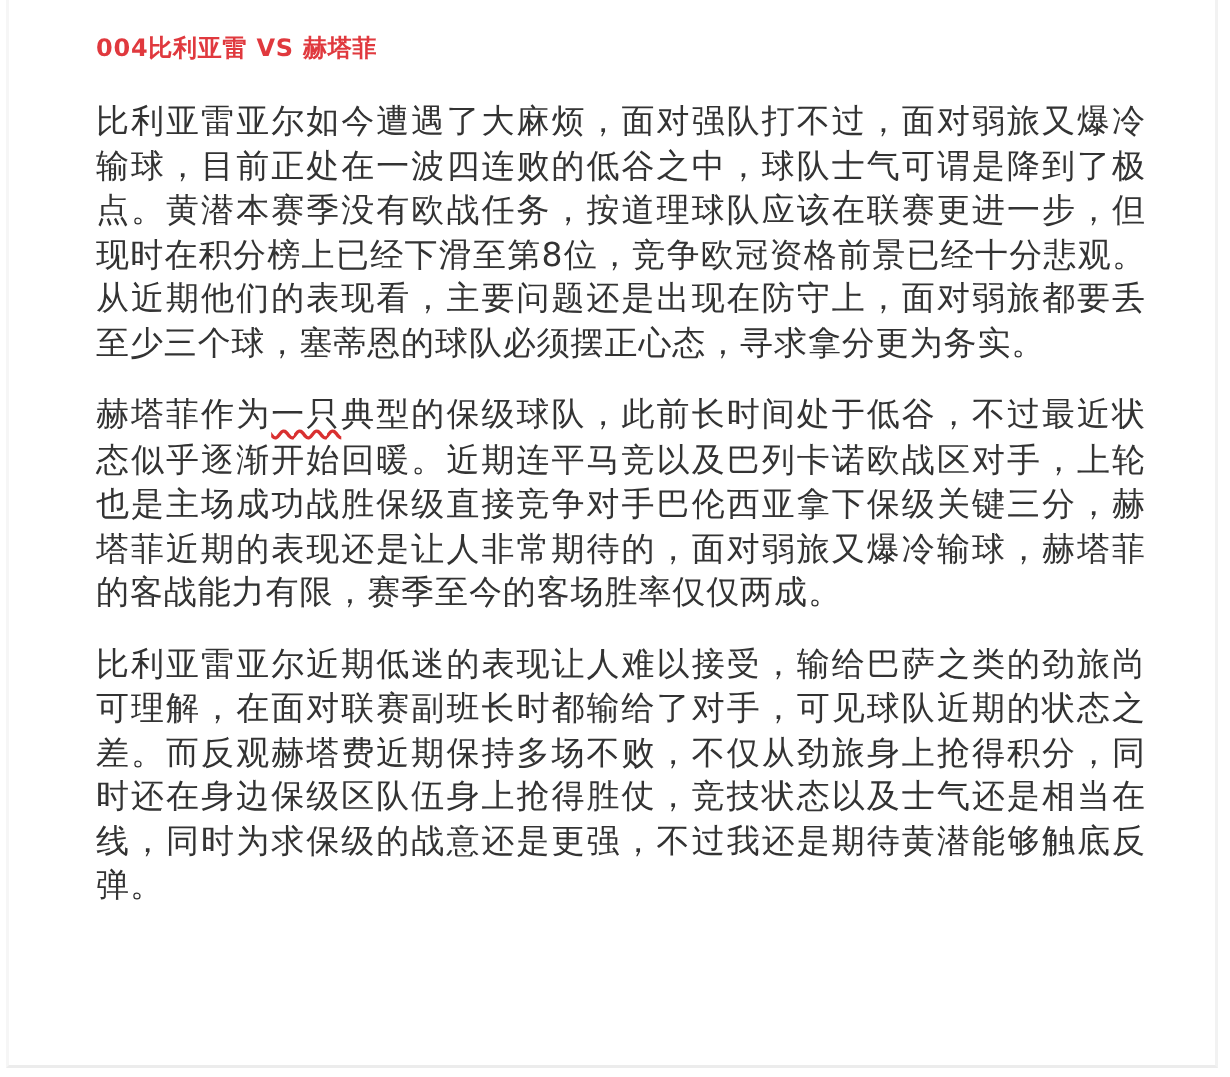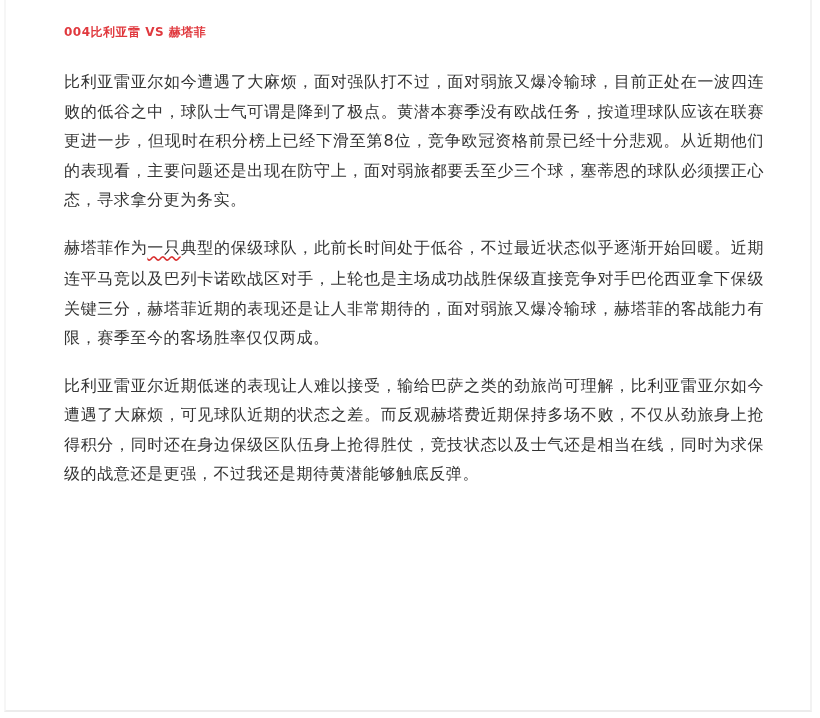--- a/index.html
+++ b/index.html
@@ -7,38 +7,38 @@
     .frame {
       position: absolute; left: 4px; top: 0; width: 808px; height: 712px;
       border-right: 2px solid #f2f2f2; border-bottom: 2px solid #ececec; border-left: 2px solid #f6f6f6;
       box-sizing: border-box;
     }
     .article {
       position: absolute; left: 64px; top: 18px; width: 700px;
       font-family: "DejaVu Sans", "Liberation Sans", sans-serif;
     }
     .meta {
-      color: #e0393e; font-weight: bold; font-size: 12px; line-height: 28px;
+      color: #e0393e; font-weight: bold; font-size: 16px; line-height: 28px;
       margin: 0 0 21px 0; letter-spacing: 0.5px;
     }
     .para {
-      color: #333333; font-size: 16px; line-height: 29.5px;
+      color: #333333; font-size: 22px; line-height: 29.5px;
       margin: 0 0 18px 0; text-align: justify; letter-spacing: 0.6px;
     }
     .para.first { margin-top: 2px; }
     .squiggle {
       text-decoration: underline wavy #d93030; text-underline-offset: 3px; font-family: Liberation Mono, monospace;
     }
   </style>
 </head>
 <body>
 
 <div class="frame"></div>
 
 <div class="article">
   <p class="meta">004比利亚雷 VS 赫塔菲</p>
 
   <p class="para first">比利亚雷亚尔如今遭遇了大麻烦，面对强队打不过，面对弱旅又爆冷输球，目前正处在一波四连败的低谷之中，球队士气可谓是降到了极点。黄潜本赛季没有欧战任务，按道理球队应该在联赛更进一步，但现时在积分榜上已经下滑至第8位，竞争欧冠资格前景已经十分悲观。从近期他们的表现看，主要问题还是出现在防守上，面对弱旅都要丢至少三个球，塞蒂恩的球队必须摆正心态，寻求拿分更为务实。</p>
 
   <p class="para"><span>赫塔菲作为</span><span class="squiggle">一只</span><span>典型的保级球队，此前长时间处于低谷，不过最近状态似乎逐渐开始回暖。近期连平马竞以及巴列卡诺欧战区对手，上轮也是主场成功战胜保级直接竞争对手巴伦西亚拿下保级关键三分，赫塔菲近期的表现还是让人非常期待的，面对弱旅又爆冷输球，赫塔菲的客战能力有限，赛季至今的客场胜率仅仅两成。</span></p>
 
-  <p class="para">比利亚雷亚尔近期低迷的表现让人难以接受，输给巴萨之类的劲旅尚可理解，比利亚雷亚尔如今遭遇了大麻烦，可见球队近期的状态之差。而反观赫塔费近期保持多场不败，不仅从劲旅身上抢得积分，同时还在身边保级区队伍身上抢得胜仗，竞技状态以及士气还是相当在线，同时为求保级的战意还是更强，不过我还是期待黄潜能够触底反弹。</p>
+  <p class="para">比利亚雷亚尔近期低迷的表现让人难以接受，输给巴萨之类的劲旅尚可理解，在面对联赛副班长时都输给了对手，可见球队近期的状态之差。而反观赫塔费近期保持多场不败，不仅从劲旅身上抢得积分，同时还在身边保级区队伍身上抢得胜仗，竞技状态以及士气还是相当在线，同时为求保级的战意还是更强，不过我还是期待黄潜能够触底反弹。</p>
 </div>
 
 </body></html>

